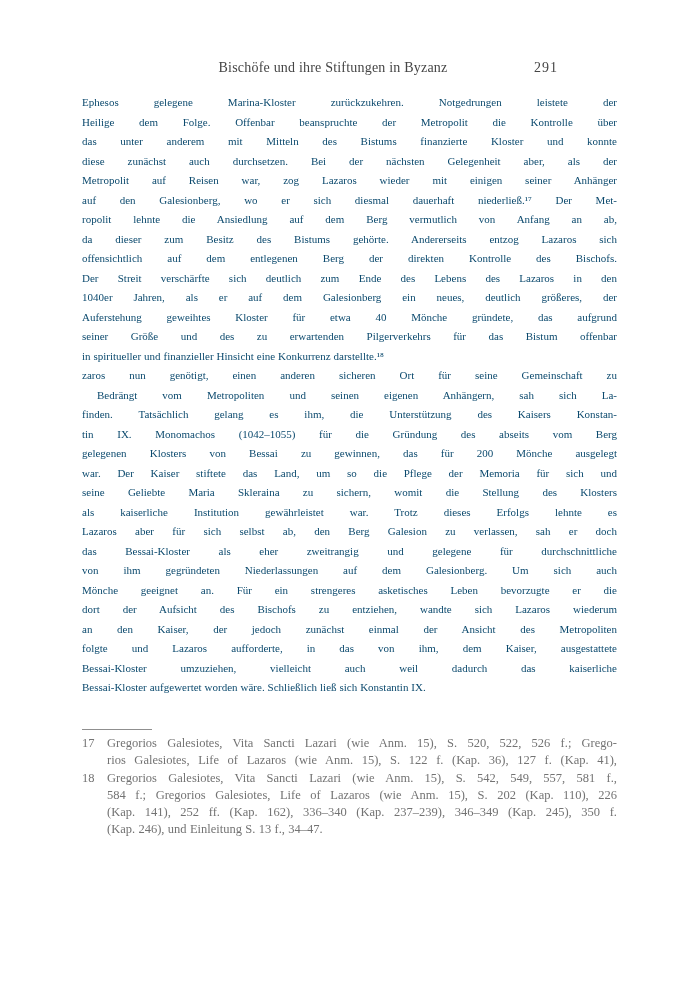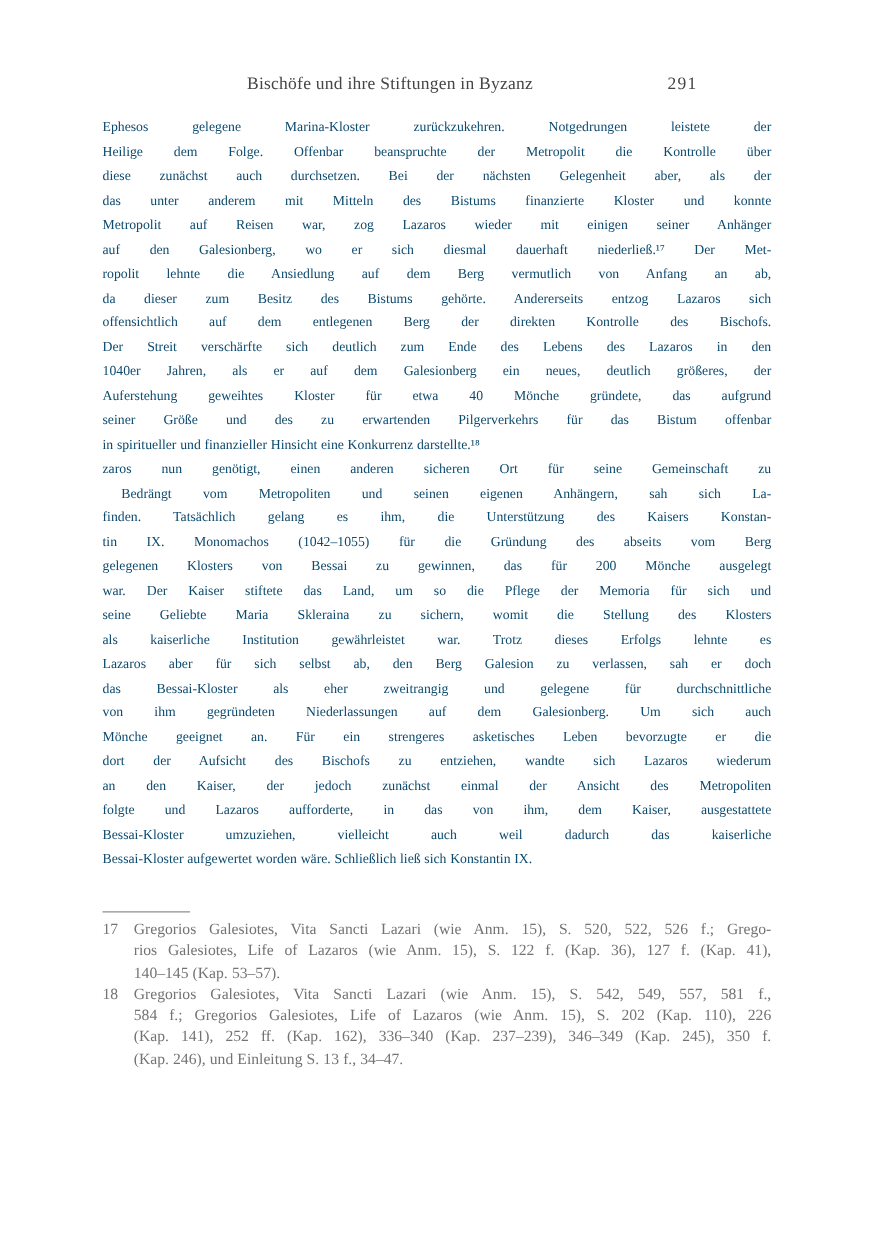--- a/index.html
+++ b/index.html
@@ -20,21 +20,21 @@
   .running-head {
     position: absolute;
     top: 59px; left: 82px;
     width: 535px; height: 18px;
     font-size: 14px;
     line-height: 18px;
     color: #454545;
   }
   .head-title {
     position: absolute;
-    left: 230px;
+    left: 251px;
     transform: translateX(-50%);
     white-space: nowrap;
     letter-spacing: 0.2px;
   }
   .page-number {
     position: absolute;
     left: 464px;
     transform: translateX(-50%);
     letter-spacing: 1px;
     text-align: right;
@@ -83,22 +83,22 @@
 
   <header class="running-head">
     <span class="head-title">Bischöfe und ihre Stiftungen in Byzanz</span>
     <span class="page-number">291</span>
   </header>
 
   <main class="body-text">
     <div class="paragraph">
       <div class="jline">Ephesos gelegene Marina-Kloster zurückzukehren. Notgedrungen leistete der</div>
       <div class="jline">Heilige dem Folge. Offenbar beanspruchte der Metropolit die Kontrolle über</div>
+      <div class="jline">das unter anderem mit Mitteln des Bistums finanzierte Kloster und konnte</div>
       <div class="jline">diese zunächst auch durchsetzen. Bei der nächsten Gelegenheit aber, als der</div>
-      <div class="jline">das unter anderem mit Mitteln des Bistums finanzierte Kloster und konnte</div>
       <div class="jline">Metropolit auf Reisen war, zog Lazaros wieder mit einigen seiner Anhänger</div>
       <div class="jline">auf den Galesionberg, wo er sich diesmal dauerhaft niederließ.¹⁷ Der Met-</div>
       <div class="jline">ropolit lehnte die Ansiedlung auf dem Berg vermutlich von Anfang an ab,</div>
       <div class="jline">da dieser zum Besitz des Bistums gehörte. Andererseits entzog Lazaros sich</div>
       <div class="jline">offensichtlich auf dem entlegenen Berg der direkten Kontrolle des Bischofs.</div>
       <div class="jline">Der Streit verschärfte sich deutlich zum Ende des Lebens des Lazaros in den</div>
       <div class="jline">1040er Jahren, als er auf dem Galesionberg ein neues, deutlich größeres, der</div>
       <div class="jline">Auferstehung geweihtes Kloster für etwa 40 Mönche gründete, das aufgrund</div>
       <div class="jline">seiner Größe und des zu erwartenden Pilgerverkehrs für das Bistum offenbar</div>
       <div class="jline plast">in spiritueller und finanzieller Hinsicht eine Konkurrenz darstellte.¹⁸</div>
@@ -125,21 +125,20 @@
   </main>
 
   <footer class="footnotes">
     <div class="fn-rule"></div>
 
     <div class="footnote">
       <span class="fn-num">17</span>
       <div class="fn-lines">
         <div class="jline">Gregorios Galesiotes, Vita Sancti Lazari (wie Anm. 15), S. 520, 522, 526 f.; Grego-</div>
         <div class="jline">rios Galesiotes, Life of Lazaros (wie Anm. 15), S. 122 f. (Kap. 36), 127 f. (Kap. 41),</div>
-        <div class="jline plast">140–145 (Kap. 53–57).</div>
       </div>
     </div>
 
     <div class="footnote">
       <span class="fn-num">18</span>
       <div class="fn-lines">
         <div class="jline">Gregorios Galesiotes, Vita Sancti Lazari (wie Anm. 15), S. 542, 549, 557, 581 f.,</div>
         <div class="jline">584 f.; Gregorios Galesiotes, Life of Lazaros (wie Anm. 15), S. 202 (Kap. 110), 226</div>
         <div class="jline">(Kap. 141), 252 ff. (Kap. 162), 336–340 (Kap. 237–239), 346–349 (Kap. 245), 350 f.</div>
         <div class="jline plast">(Kap. 246), und Einleitung S. 13 f., 34–47.</div>

